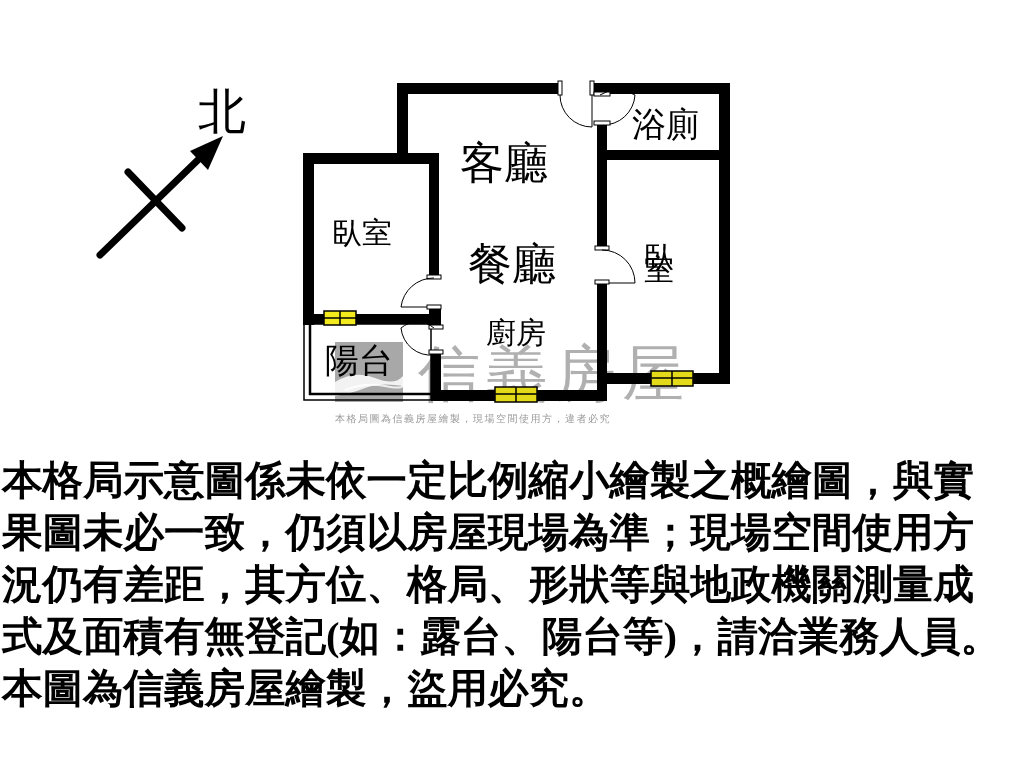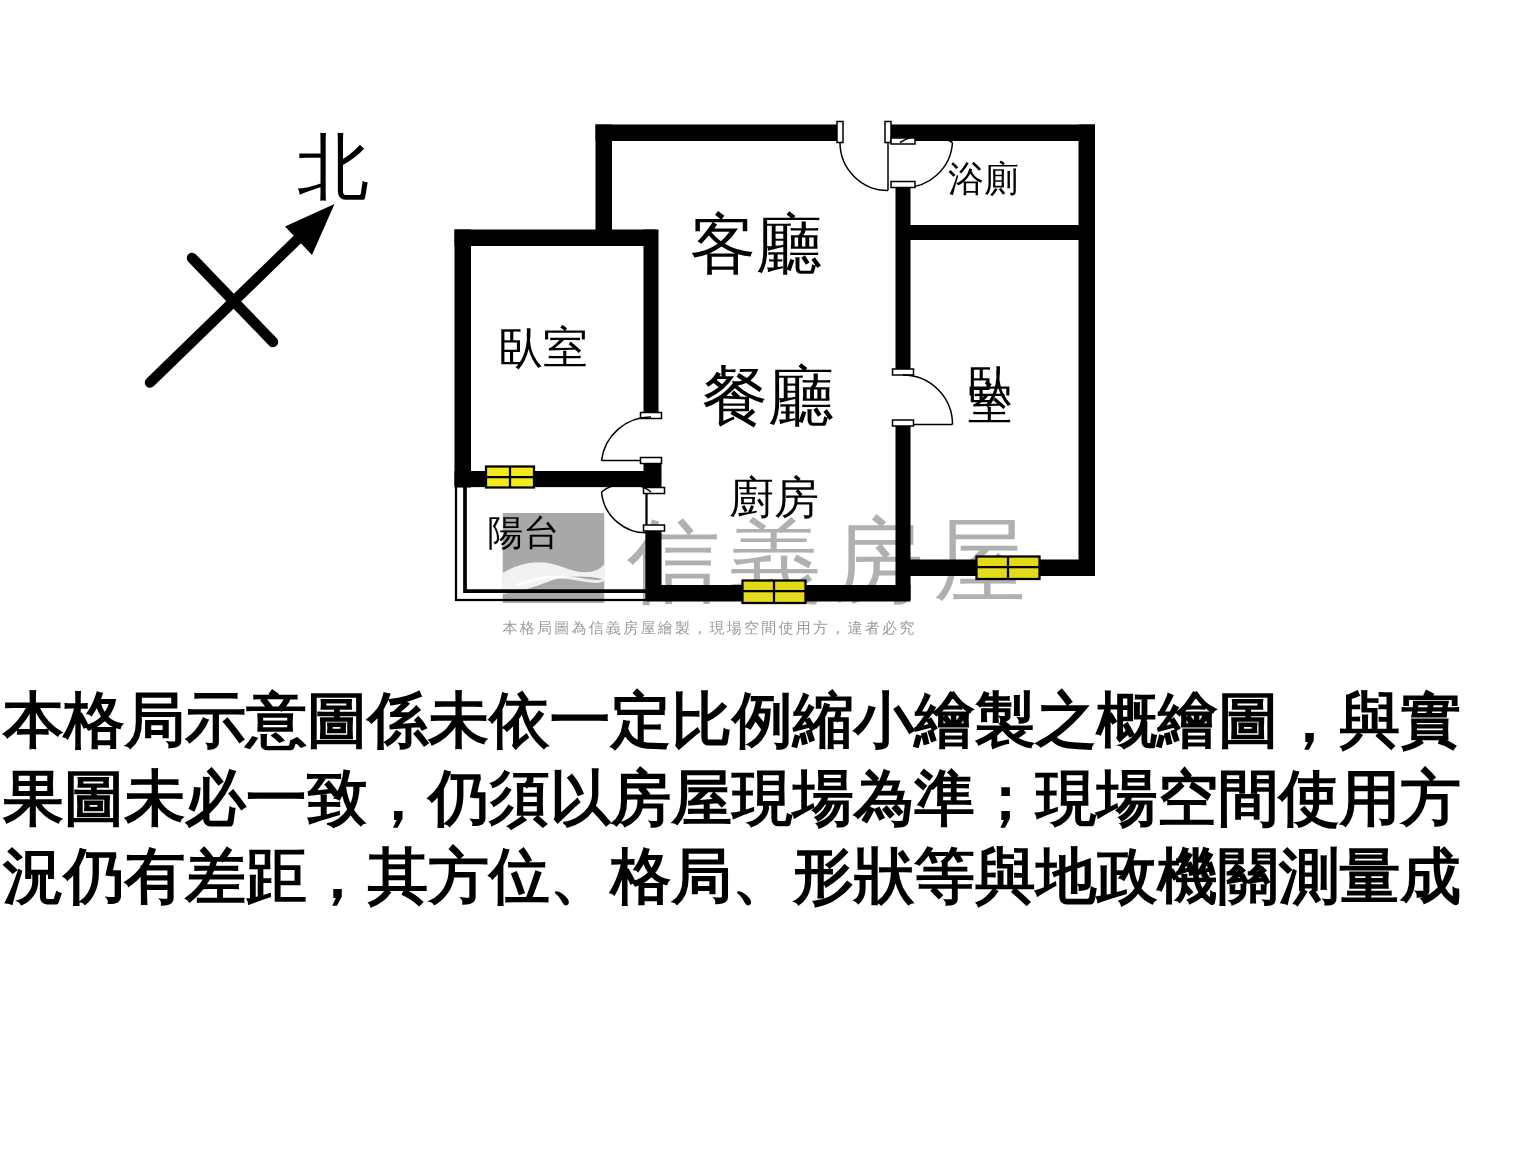--- a/index.html
+++ b/index.html
@@ -25,21 +25,21 @@
     }
     .room-label {
       position: absolute;
       font-family: "Liberation Serif", "DejaVu Serif", serif;
       color: #000;
       white-space: nowrap;
       line-height: 1;
     }
     .room-label.big { font-size: 44px; }
     .room-label.mid { font-size: 30px; }
-    .room-label.small { font-size: 24px; }
+    .room-label.small { font-size: 34px; }
     .room-label.vert {
       writing-mode: vertical-rl;
       letter-spacing: 8px;
     }
     .north-label {
       position: absolute;
       left: 198px;
       top: 80px;
       font-size: 48px;
       font-family: "Liberation Serif", "DejaVu Serif", serif;
@@ -202,13 +202,15 @@
   <div class="room-label mid vert" style="left:644px;top:220px;">臥室</div>
   <div class="room-label small" style="left:325px;top:344px;text-align:right;">陽台</div>
 
   <div class="copyright-small">本格局圖為信義房屋繪製，現場空間使用方，違者必究</div>
 </div>
 
 <div id="disclaimer">
   <span class="line">本格局示意圖係未依一定比例縮小繪製之概繪圖，與實</span>
   <span class="line">果圖未必一致，仍須以房屋現場為準；現場空間使用方</span>
   <span class="line">況仍有差距，其方位、格局、形狀等與地政機關測量成</span>
+  <span class="line">式及面積有無登記(如：露台、陽台等)，請洽業務人員。</span>
+  <span class="line">本圖為信義房屋繪製，盜用必究。</span>
 </div>
 
 </body></html>

